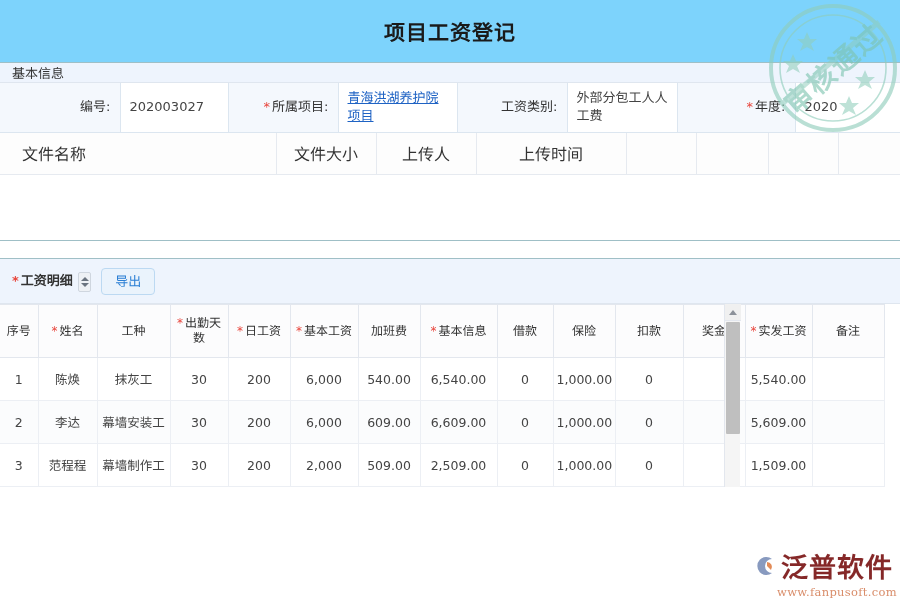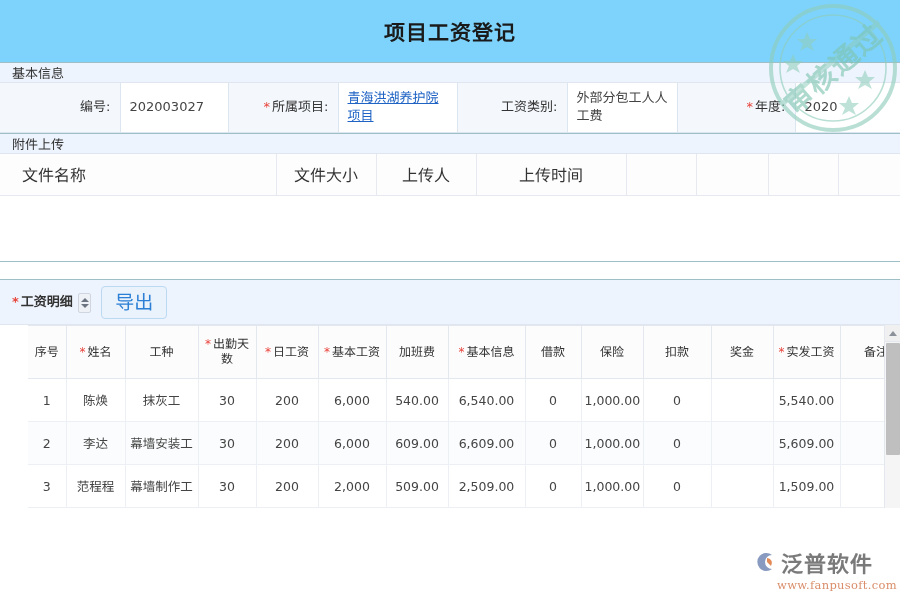--- a/index.html
+++ b/index.html
@@ -97,27 +97,27 @@
   .spin {
     display: inline-flex; flex-direction: column; justify-content: center;
     width: 13px; height: 20px; vertical-align: middle; margin-left: 1px;
     background: #eef1f5; border: 1px solid #cfd6df; border-radius: 2px;
     cursor: pointer;
   }
   .spin i { display:block; width:0; height:0; margin: 1px auto; }
   .spin i.up   { border-left:4px solid transparent; border-right:4px solid transparent; border-bottom:4px solid #6b7480; }
   .spin i.down { border-left:4px solid transparent; border-right:4px solid transparent; border-top:4px solid #6b7480; }
   .btn-export {
-    font-size: 19px; color: #2b7fd4;
+    font-size: 13px; color: #2b7fd4;
     background: #eaf3fc; border: 1px solid #bcd9f2; border-radius: 4px;
     padding: 6px 13px; cursor: pointer; line-height: 1;
   }
 
   
-  .grid-wrap { position: relative; width: 900px; background:#fff;padding-left:28px; }
+  .grid-wrap { position: relative; width: 740px; background:#fff; }
   .grid-table { width: 884px; border-collapse: collapse; table-layout: fixed; }
   .grid-table th {
     font-size: 12px; font-weight: normal; color: #333;
     background: #fcfcfd;
     border-right: 1px solid #e3e7ee;
     border-bottom: 1px solid #e3e7ee;
     border-top: 1px solid #e3e7ee;
     height: 53px;
     text-align: center;
     line-height: 15px;
@@ -163,21 +163,21 @@
   }
   
   .brand {
     position: absolute; left: 755px; top: 546px;
     width: 150px; height: 48px;
     pointer-events: none; z-index: 6;
     display: flex; flex-direction: column; align-items: flex-start;
   }
   .brand-row { display:flex; align-items:center; gap:4px; }
   .brand-name {
-    font-size: 22px; font-weight: bold; color: #737373; letter-spacing: 1px;
+    font-size: 27px; font-weight: bold; color: #7f1d1d; letter-spacing: 1px;
     font-family: "DejaVu Sans", "Liberation Sans", sans-serif;
     opacity: .95;
   }
   .brand-url {
     font-size: 11.5px; color: #d98d6a; letter-spacing: .3px; margin-left: 22px;
     font-family: "DejaVu Serif", "Liberation Serif", serif;
   }
 </style>
 </head>
 <body>
@@ -216,23 +216,20 @@
         <td class="lbl">工资类别:</td>
         <td class="val">外部分包工人人工费</td>
         <td class="lbl">
           <span class="req">*</span><span>年度:</span>
         </td>
         <td class="val">2020</td>
       </tr>
     </tbody>
   </table>
 
-  <div class="section-band">
-    <span>附件上传</span>
-  </div>
 
   <div class="att-wrap">
     <table class="att-table">
       <colgroup>
         <col style="width:276px">
           <col style="width:100px">
           <col style="width:100px">
         <col style="width:150px">
           <col style="width:70px">
           <col style="width:72px">

